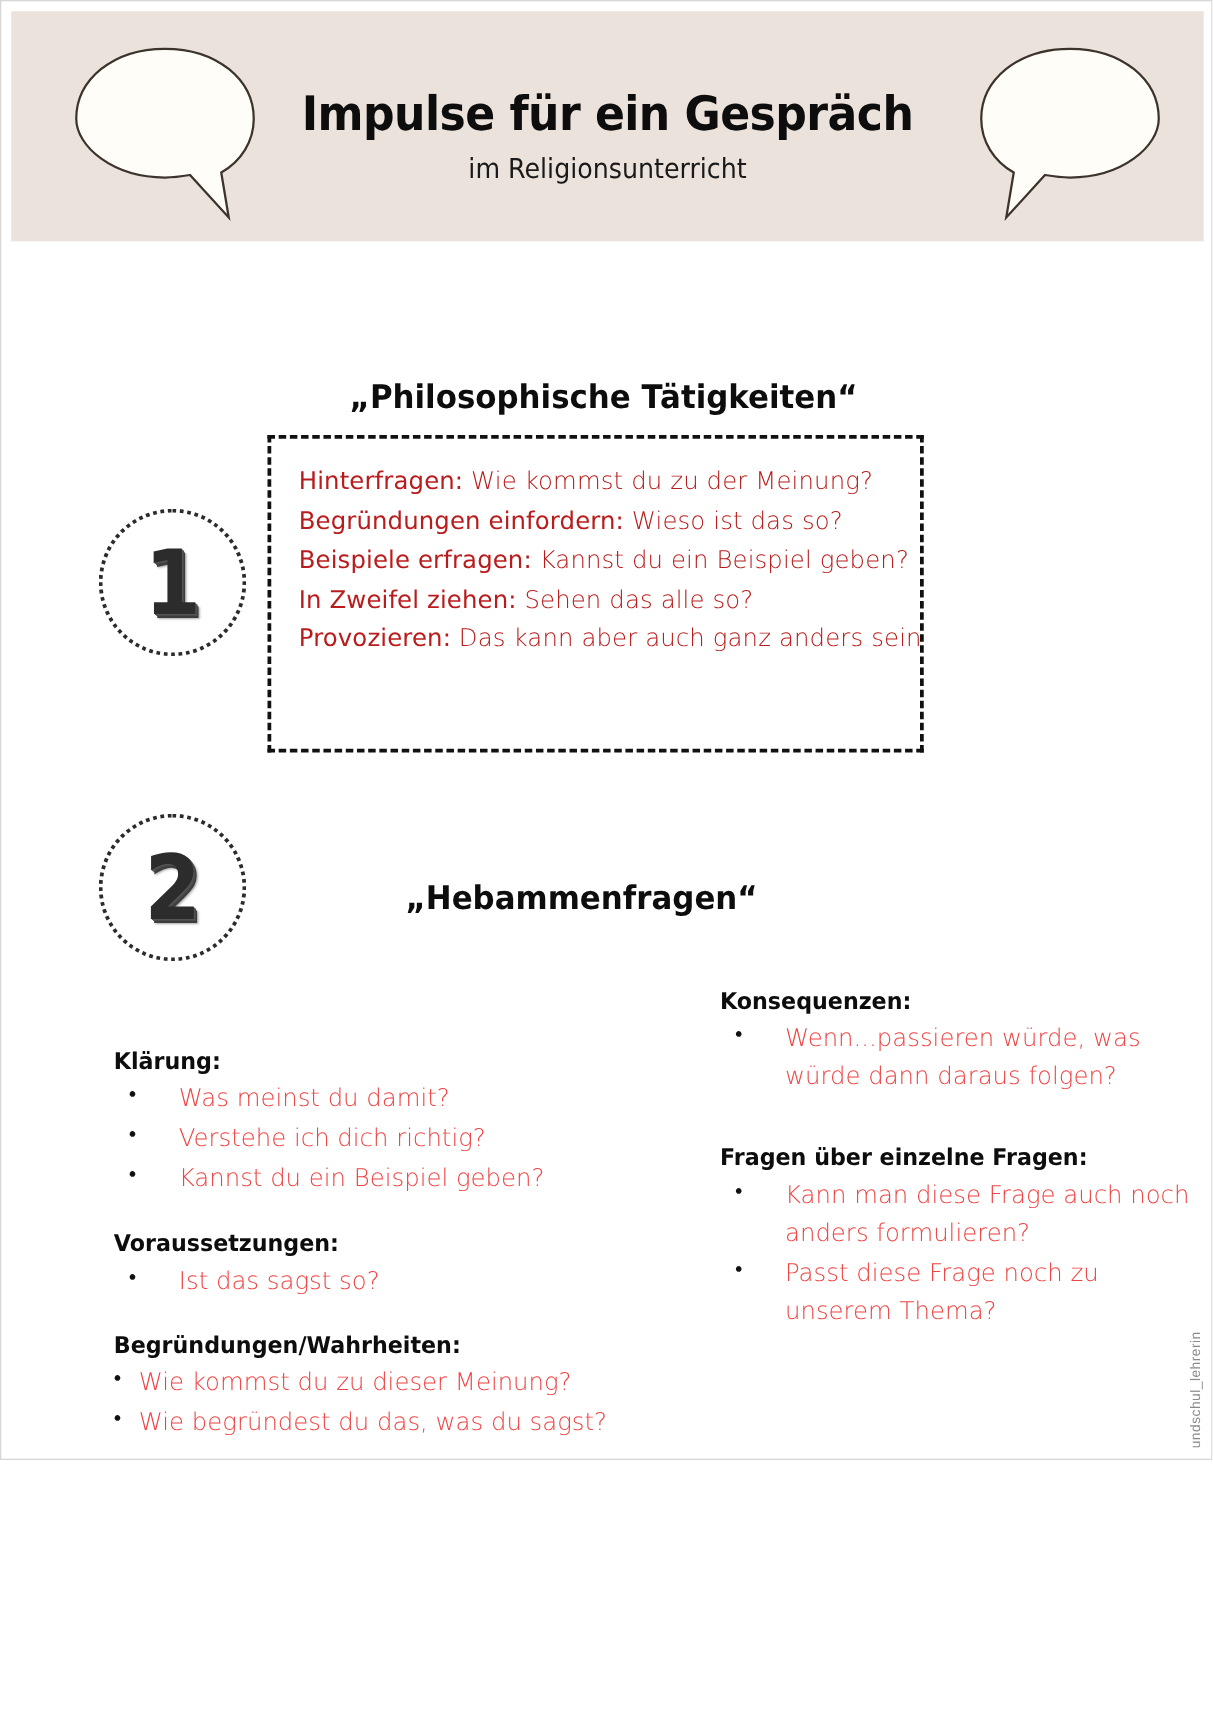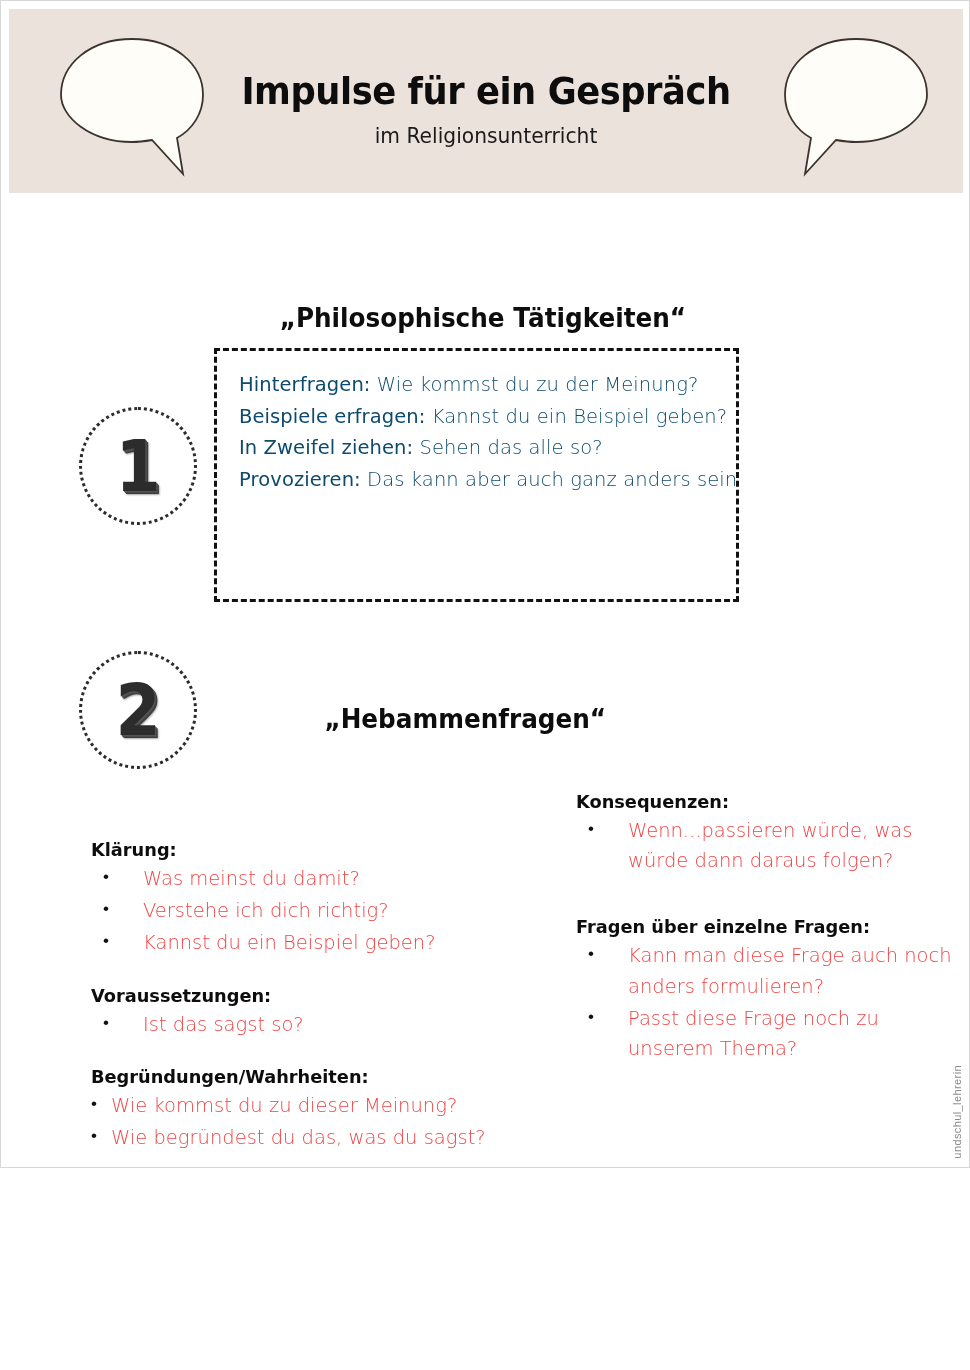--- a/index.html
+++ b/index.html
@@ -115,21 +115,21 @@
     border: 3px dashed #111111;
     background: #ffffff;
     box-sizing: border-box;
     padding: 18px 22px 16px 22px;
   }
   .handwrite {
     font-family: "DejaVu Sans", sans-serif;
     font-weight: 300;
     font-size: 19.5px;
     line-height: 1.62;
-    color: #0c4a6e;
+    color: #b91c1c;
     letter-spacing: 0.1px;
   }
   .hw-line { white-space: nowrap; }
   .hw-lead { font-weight: 500; }
 
   
   .col {
     position: absolute;
     width: 420px;
   }
@@ -214,20 +214,21 @@
 
   <div class="num-circle" style="left:78px; top:406px;">
     <span class="num-glyph">1</span>
   </div>
 
   <div class="section-heading" style="left:268px; top:302px;">„Philosophische Tätigkeiten“</div>
 
   <div class="dashed-box" style="left:213px; top:347px; width:525px; height:254px;">
     <div class="handwrite">
       <div class="hw-line"><span class="hw-lead">Hinterfragen:</span><span> Wie kommst du zu der Meinung?</span></div>
+      <div class="hw-line"><span class="hw-lead">Begründungen einfordern:</span><span> Wieso ist das so?</span></div>
       <div class="hw-line"><span class="hw-lead">Beispiele erfragen:</span><span> Kannst du ein Beispiel geben?</span></div>
       <div class="hw-line"><span class="hw-lead">In Zweifel ziehen:</span><span> Sehen das alle so?</span></div>
       <div class="hw-line"><span class="hw-lead">Provozieren:</span><span> Das kann aber auch ganz anders sein</span></div>
     </div>
   </div>
 
   <div class="num-circle" style="left:78px; top:650px;">
     <span class="num-glyph">2</span>
   </div>
 

